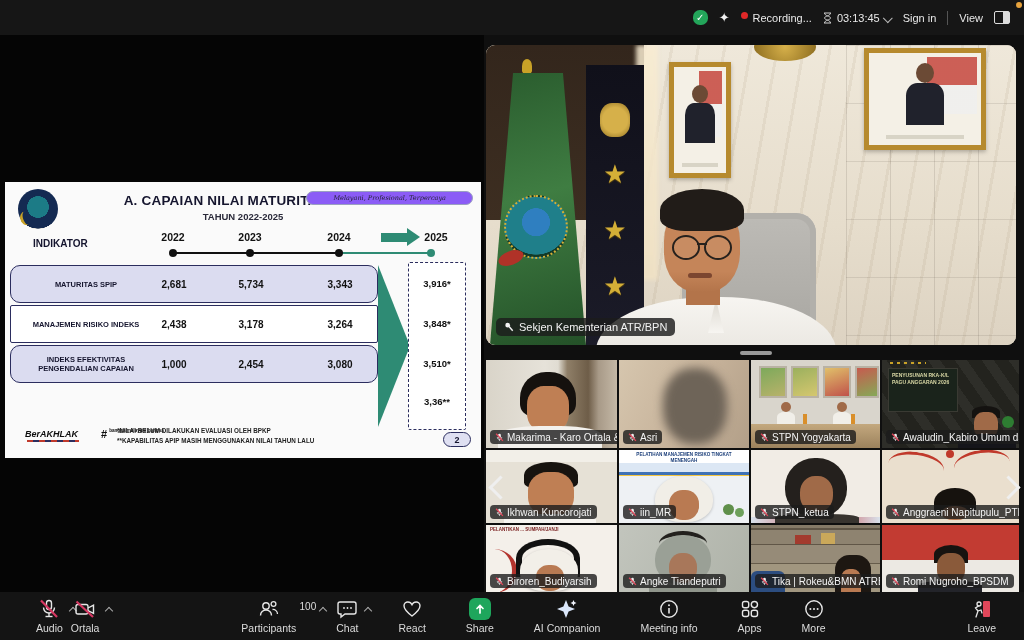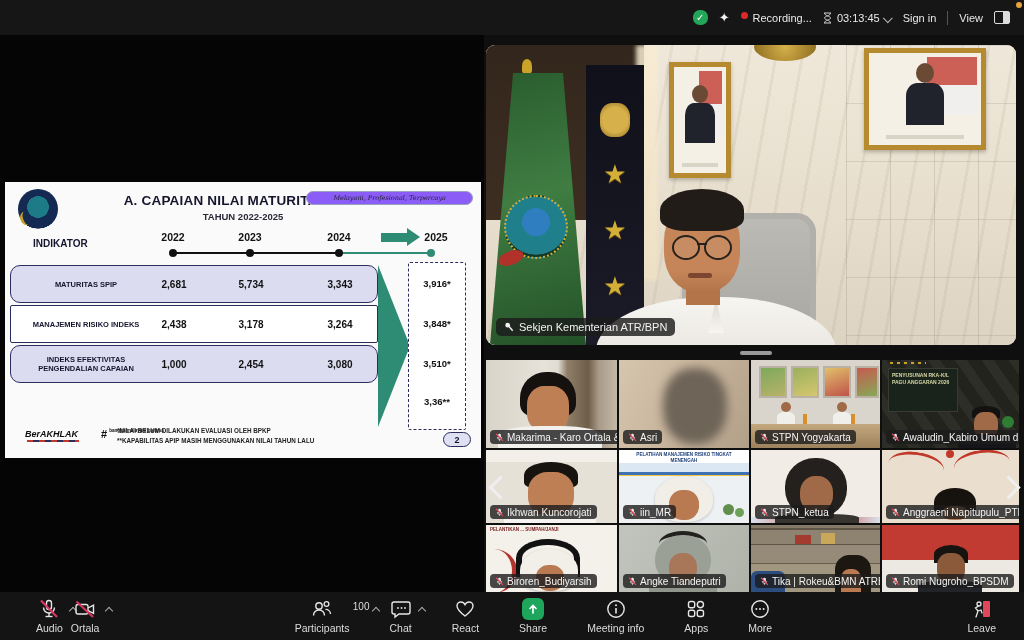--- a/index.html
+++ b/index.html
@@ -534,20 +534,27 @@
       </div>
       <div class="tbitem">
         <div class="sharebtn">
           <svg width="12" height="12" viewBox="0 0 12 12">
             <path d="M6 10 V3 M3 5.5 L6 2.5 L9 5.5" fill="none" stroke="#fff" stroke-width="1.7" stroke-linecap="round"></path>
           </svg>
         </div>
         <span>Share</span>
       </div>
       <div class="tbitem">
+        <svg width="24" height="22" viewBox="0 0 24 22">
+          <polygon points="11,2 13.6,8.4 20,11 13.6,13.6 11,20 8.4,13.6 2,11 8.4,8.4" fill="#dbe7fb"></polygon>
+          <polygon points="18.5,2 19.4,4.1 21.5,5 19.4,5.9 18.5,8 17.6,5.9 15.5,5 17.6,4.1" fill="#f2f6ff"></polygon>
+        </svg>
+        <span>AI Companion</span>
+      </div>
+      <div class="tbitem">
         <svg width="22" height="22" viewBox="0 0 22 22">
           <circle cx="11" cy="11" r="8.2" fill="none" stroke="#e6e6e6" stroke-width="1.4"></circle>
           <circle cx="11" cy="7.2" r="1" fill="#e6e6e6"></circle>
           <line x1="11" y1="10" x2="11" y2="15.5" stroke="#e6e6e6" stroke-width="1.6"></line>
         </svg>
         <span>Meeting info</span>
       </div>
       <div class="tbitem">
         <svg width="22" height="22" viewBox="0 0 22 22">
           <rect x="3.5" y="3.5" width="6.2" height="6.2" rx="2" fill="none" stroke="#e6e6e6" stroke-width="1.4"></rect>

